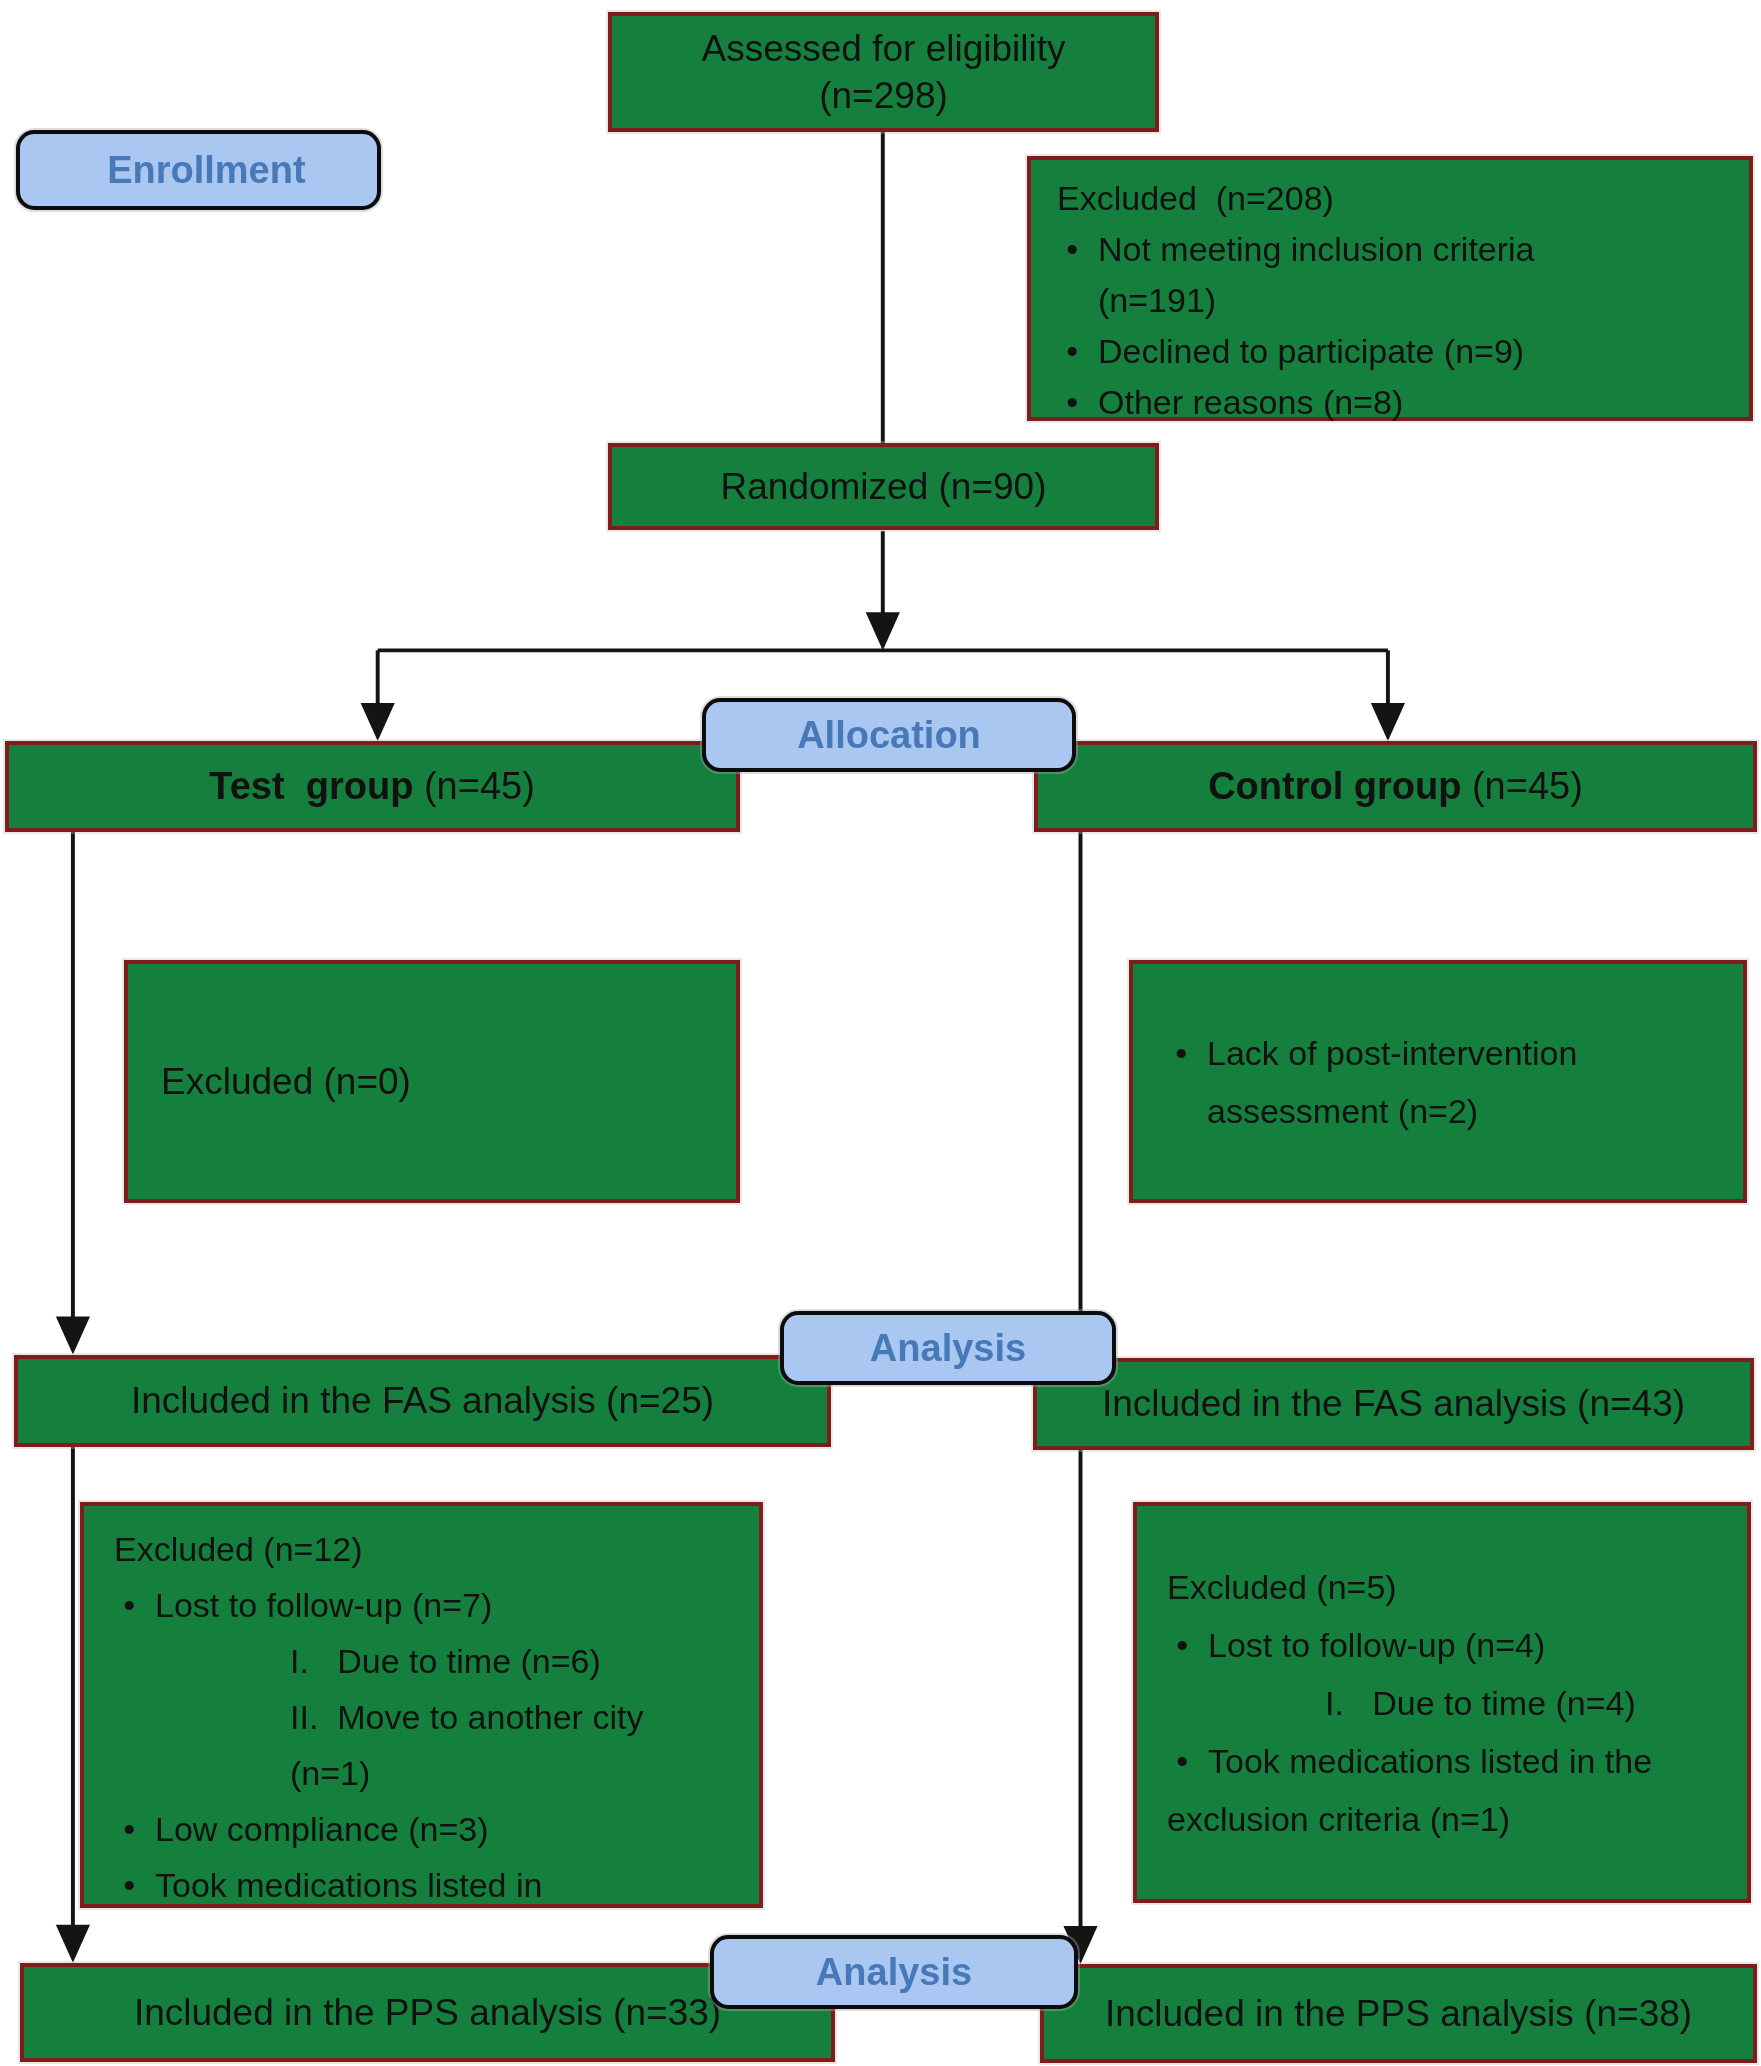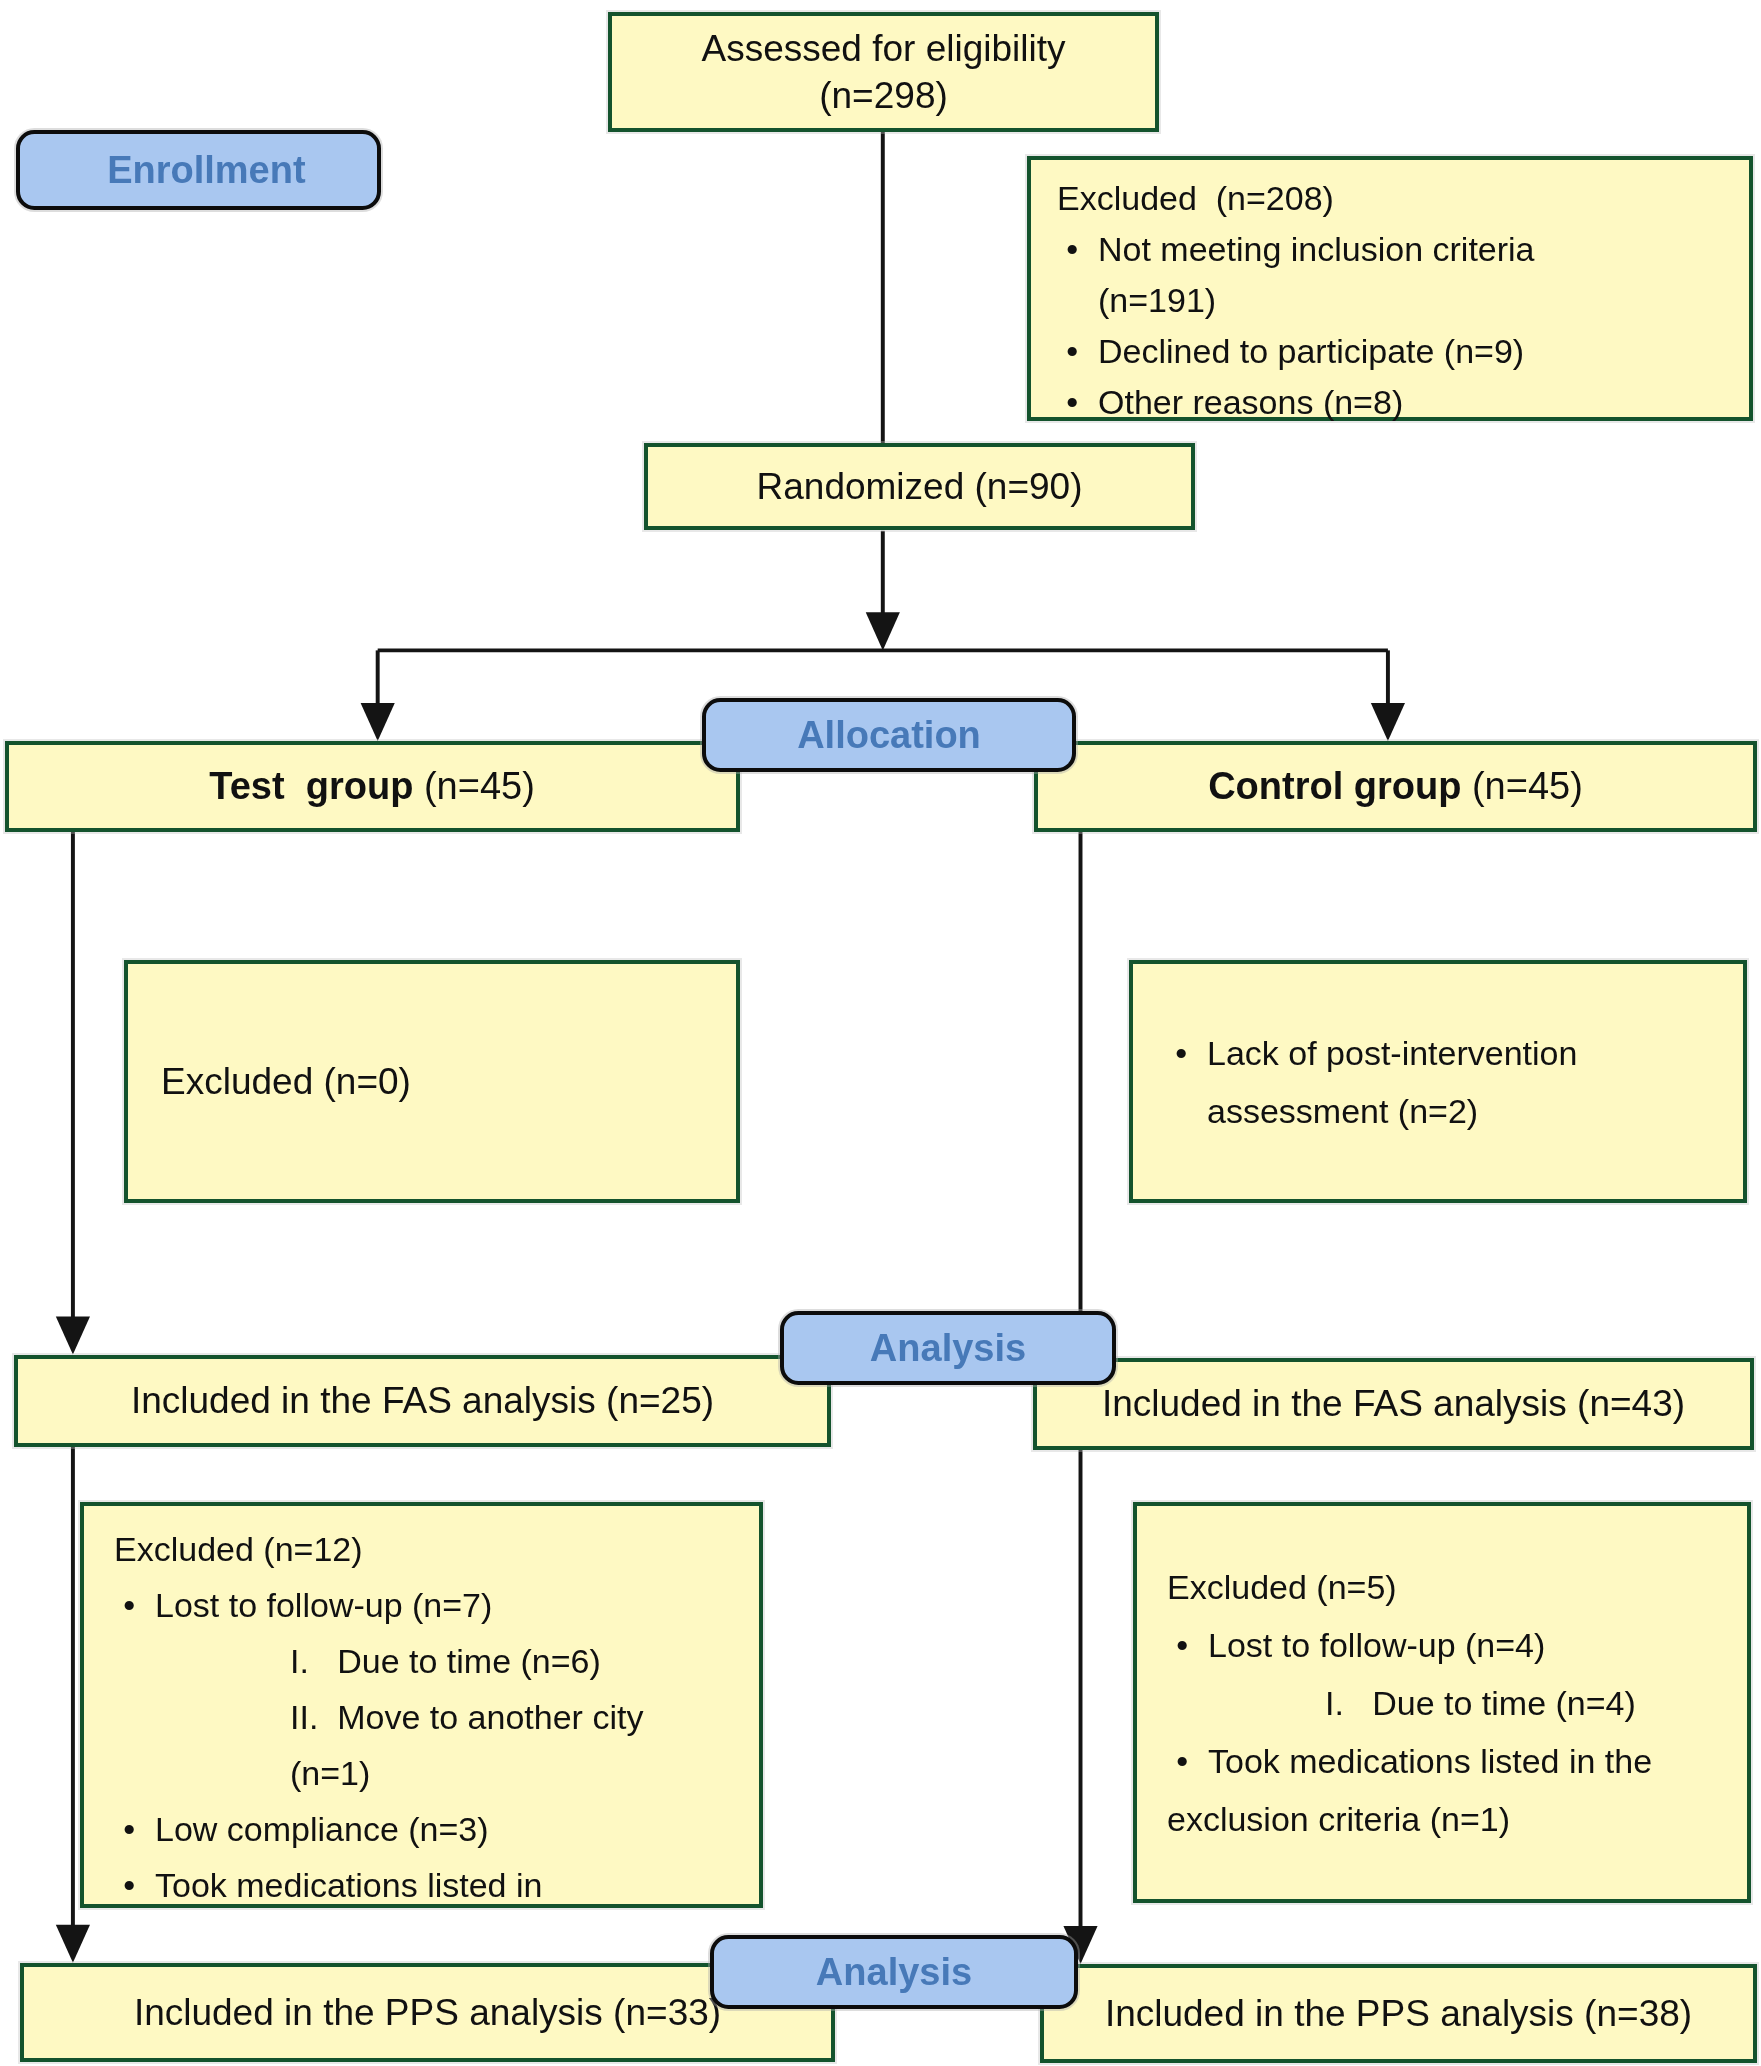--- a/index.html
+++ b/index.html
@@ -7,22 +7,22 @@
     position:relative;
     width:1761px;height:2066px;
     background:#ffffff;
     font-family:"Liberation Sans", sans-serif;
     color:#111;
     overflow:hidden;
   }
   #connectors{position:absolute;left:0;top:0;z-index:1;}
   .node{
     position:absolute;
-    background:#fef9c3;
-    border:4px solid #14532d;
+    background:#15803d;
+    border:4px solid #7f1d1d;
     box-sizing:border-box;
     z-index:2;
     box-shadow:0 0 0 2px rgba(190,190,190,.35);
   }
   .center-label{
     display:flex;align-items:center;justify-content:center;
     text-align:center;
     font-size:37px;
     line-height:1.28;
   }
@@ -98,21 +98,21 @@
     <div class="row">
       <span class="blt">•</span>
       <div class="btxt">Declined to participate (n=9)</div>
     </div>
     <div class="row">
       <span class="blt">•</span>
       <div class="btxt">Other reasons (n=8)</div>
     </div>
   </div>
 
-  <div class="node center-label" style="left:644px;top:443px;width:551px;height:87px;">
+  <div class="node center-label" style="left:608px;top:443px;width:551px;height:87px;">
     <div>Randomized (n=90)</div>
   </div>
 
   <div class="pill" style="left:702px;top:698px;width:374px;height:74px;">
     <span>Allocation</span>
   </div>
 
   <div class="node center-label big-line" style="left:4.6px;top:741px;width:735px;height:91px;">
     <div>
       <span class="bold-seg prewrap">Test  group</span><span class="prewrap"> (n=45)</span>

